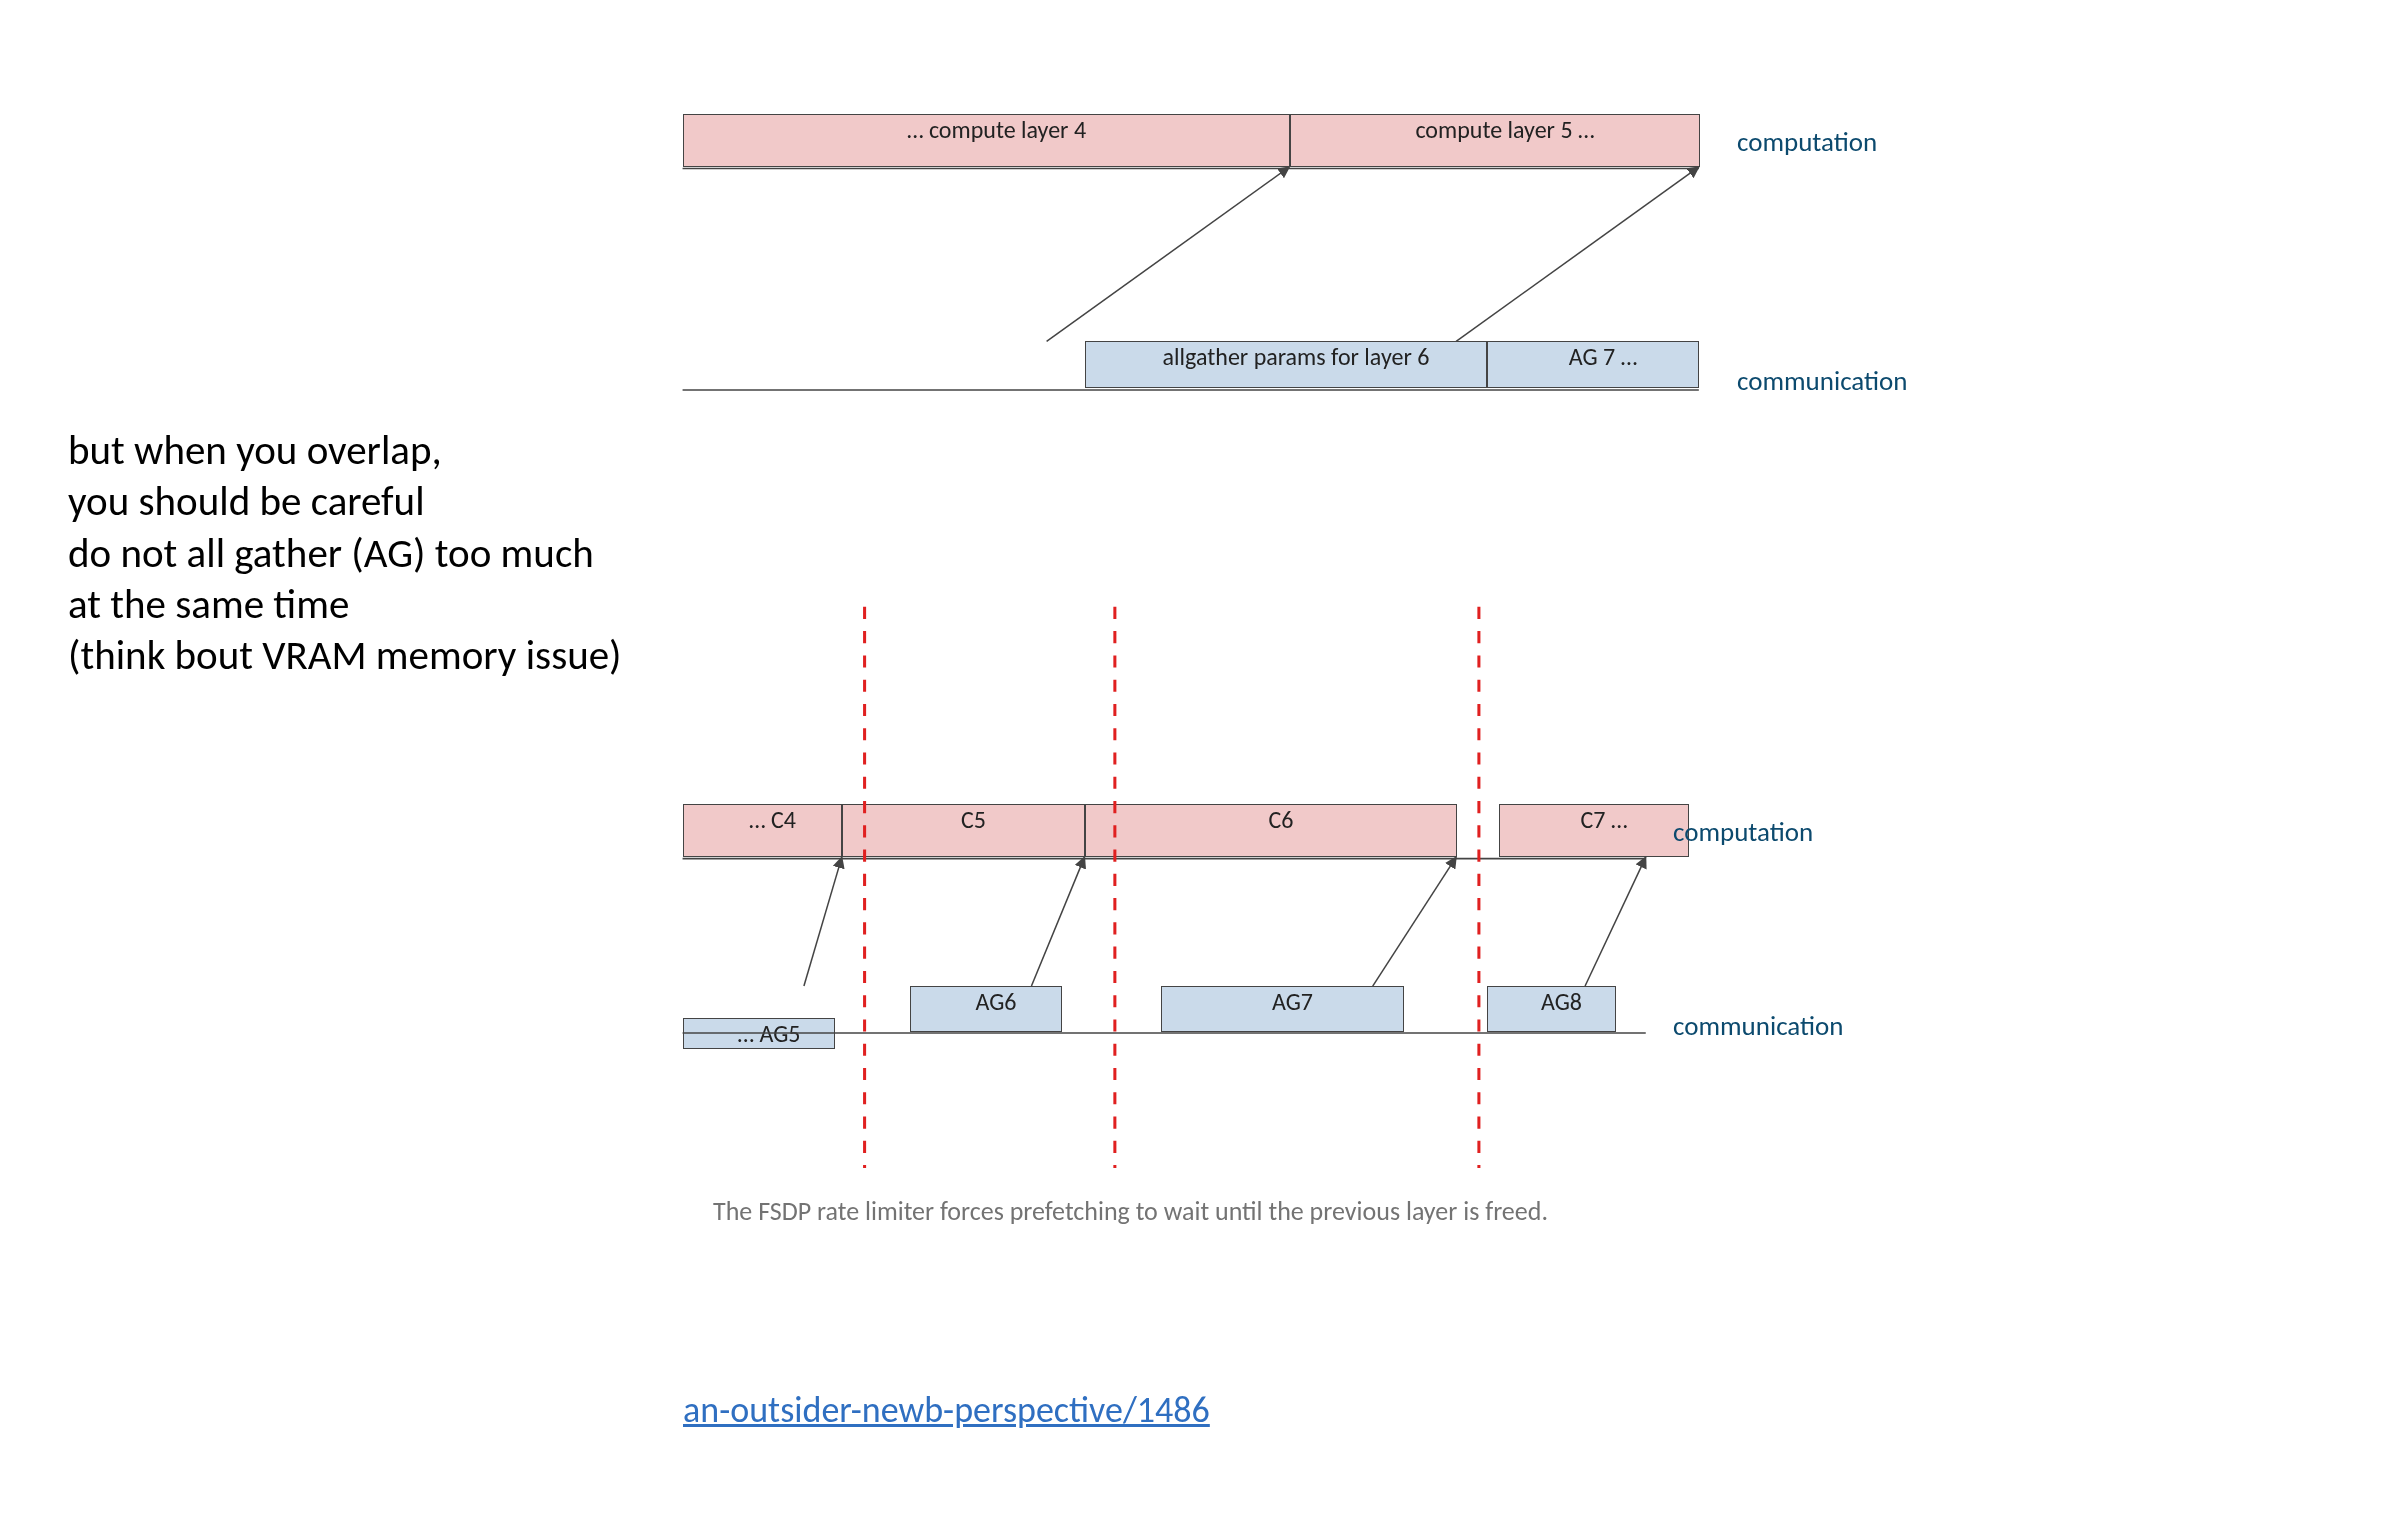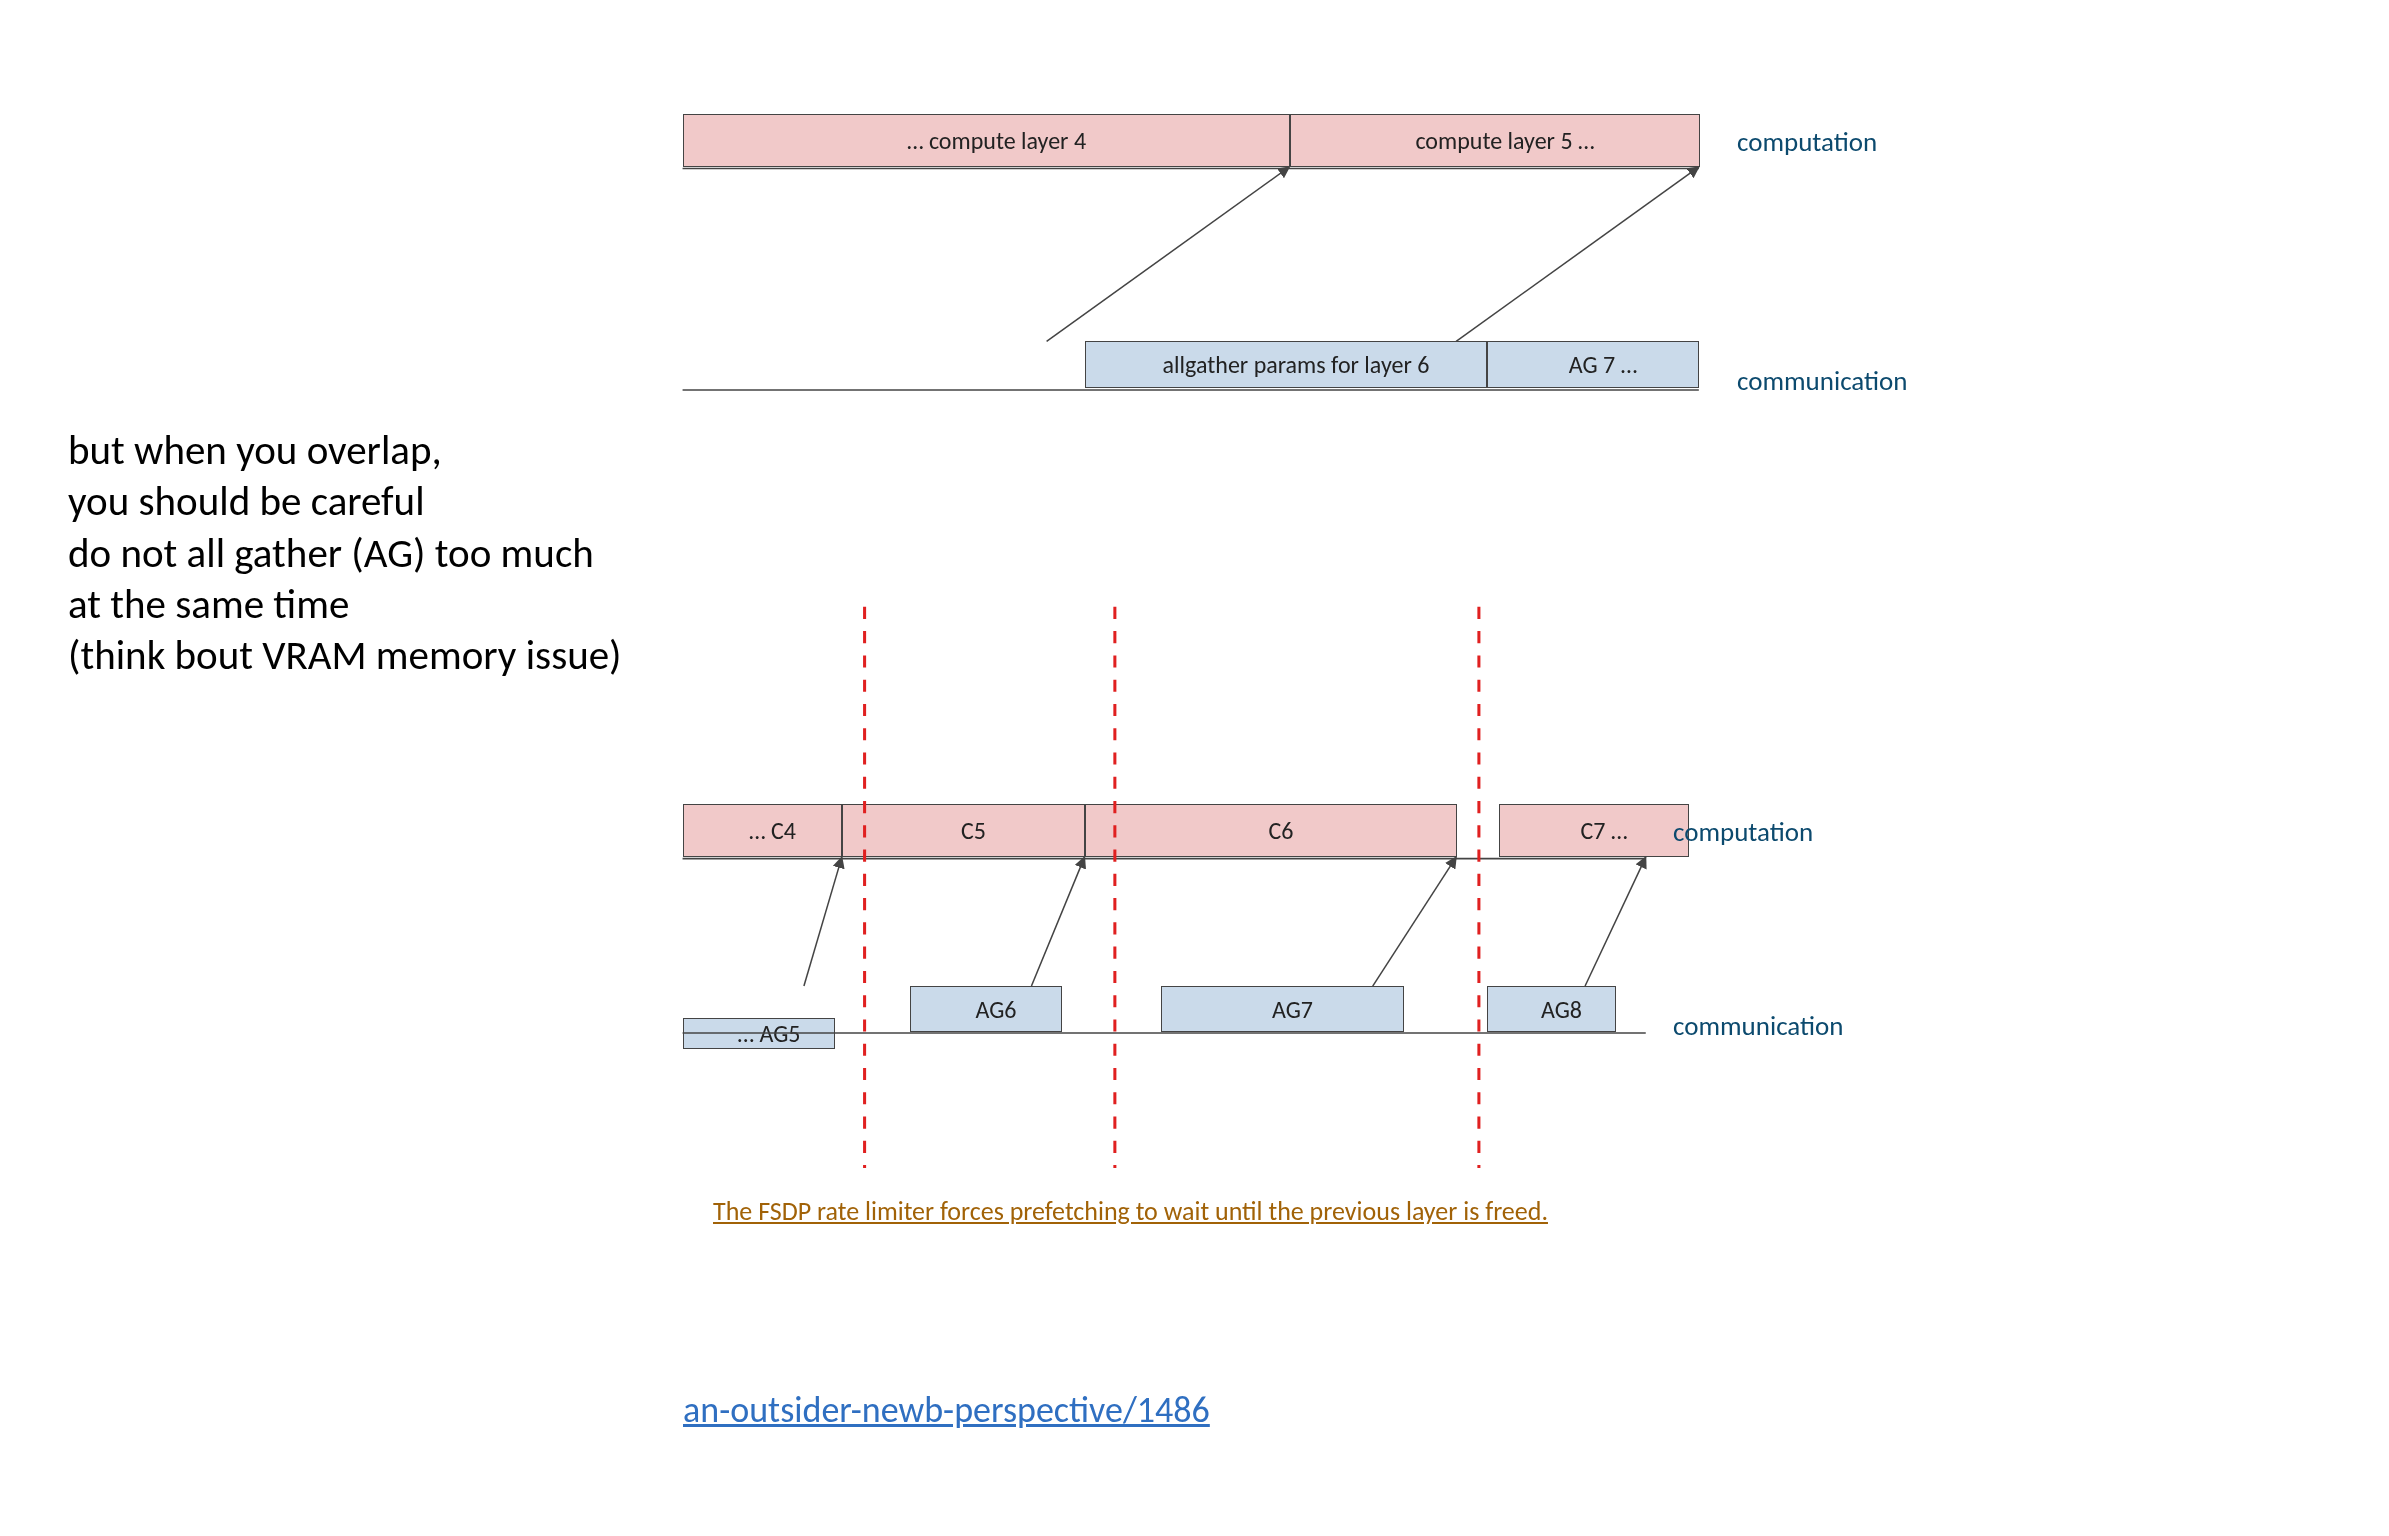--- a/index.html
+++ b/index.html
@@ -1,22 +1,22 @@
 <!DOCTYPE html>
 <html style="font-size:12px"><head>
 <meta charset="utf-8">
 <style>
   html,body{margin:0;padding:0;background:#fff;font-family:Calibri,Arial,sans-serif;}
   .slide{position:relative;width:2389px;height:1536px;background:#fff;}
   .abs{position:absolute;}
   .text-block{font-size:41px;color:#000;line-height:1.25;}
-  .caption-red{font-size:26px;color:#a16207;text-decoration:underline;}
+  .caption-red{font-size:26px;color:#737373;}
   .link{font-size:36px;color:#2f6fc1;text-decoration:underline;line-height:1.25;}
   .lane-label{font-size:27px;color:#0c4a6e;}
-  .box{position:absolute;border:0.8px solid #444;box-sizing:border-box;font-size:24px;color:#222;display:flex;align-items:center;justify-content:center;padding-left:20px;}
+  .box{position:absolute;border:0.8px solid #444;box-sizing:border-box;font-size:24px;color:#222;display:flex;justify-content:center;padding-left:20px;}
   .box.pink{background:#f1c9c9;}
   .box.blue{background:#cadaea;}
   .box.sm{font-size:24px;}
   svg.wires{position:absolute;top:0;left:0;overflow:visible;pointer-events:none;}
   line.axis{stroke:#444;stroke-width:2;}
   line.red-dash{stroke:#e02020;stroke-width:4;stroke-dasharray:16 16;}
 </style>
 </head>
 <body>
 

